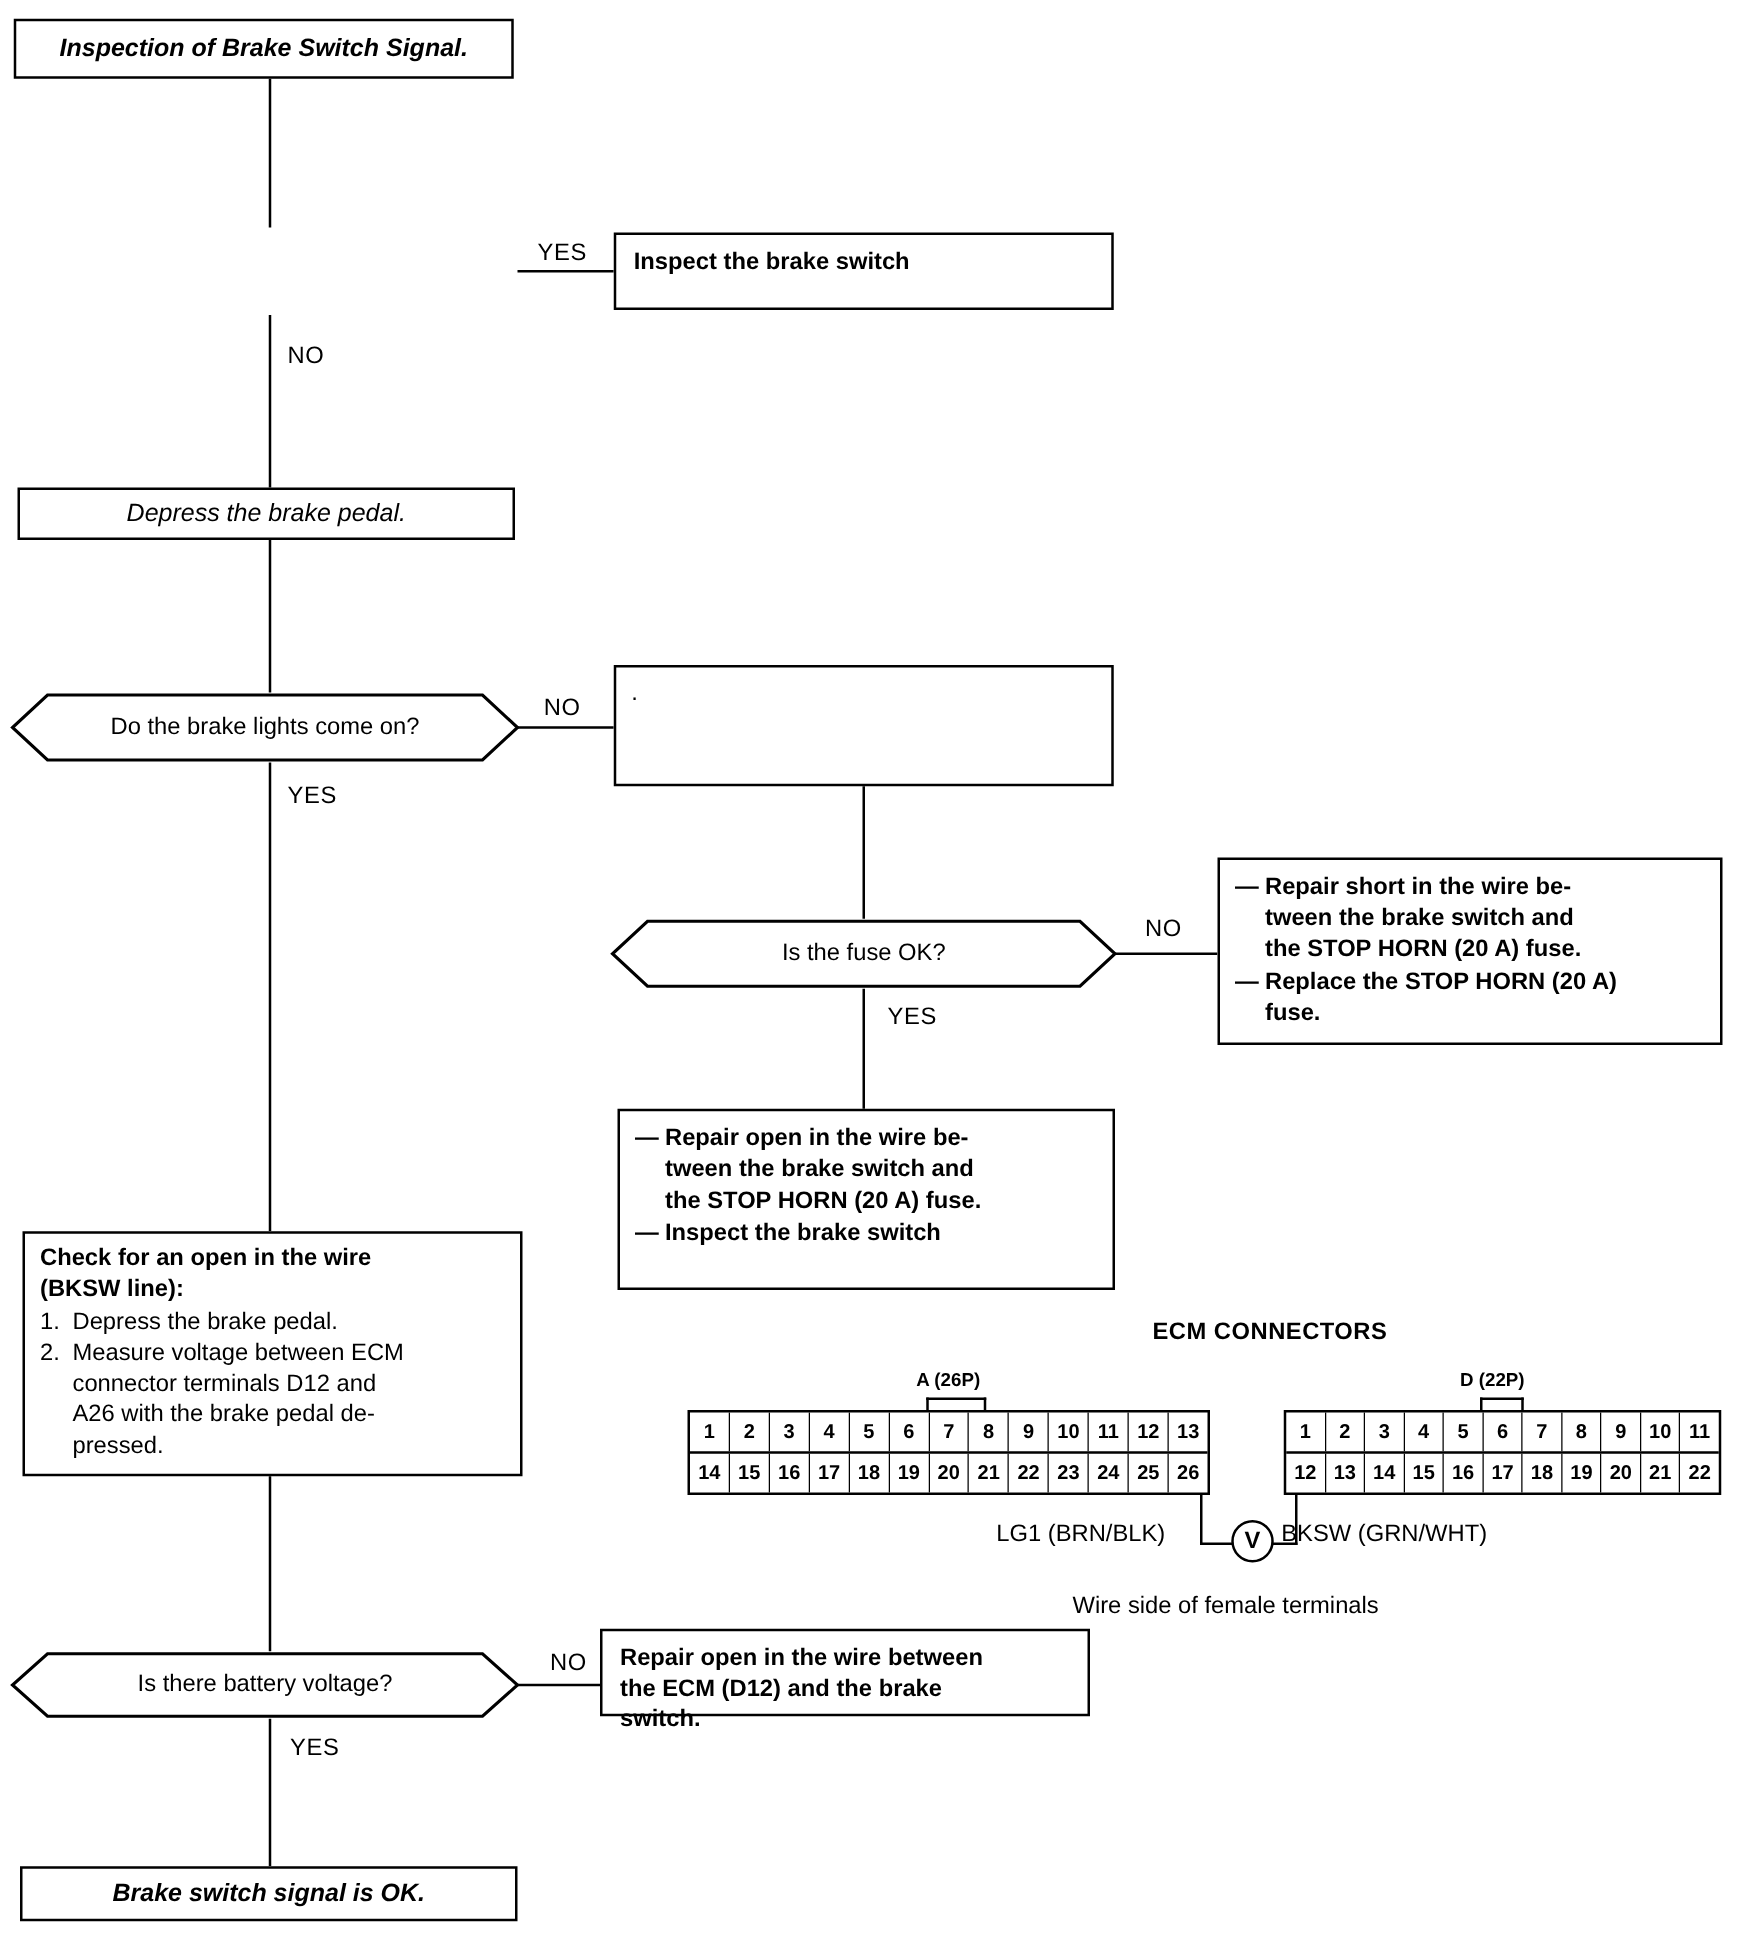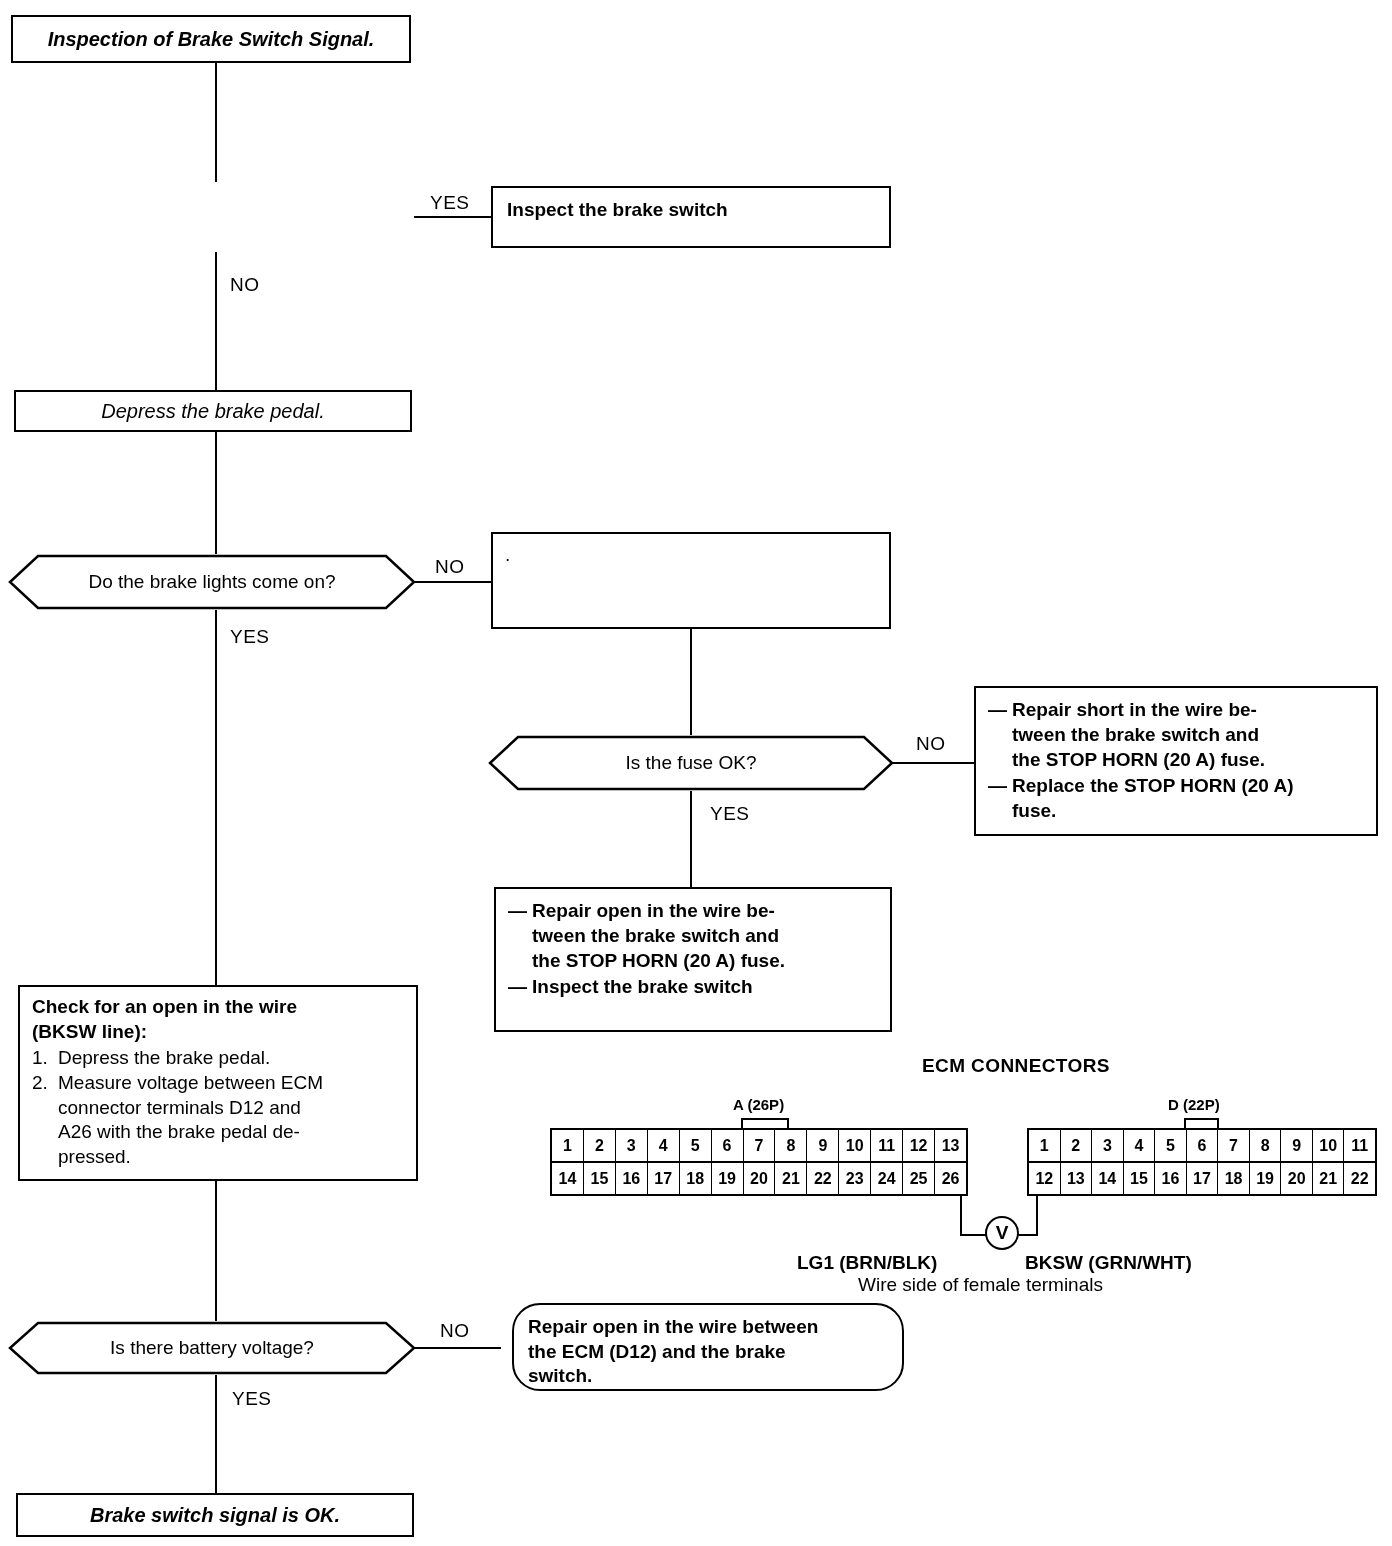--- a/index.html
+++ b/index.html
@@ -148,24 +148,23 @@
   .conn-cell:last-child { border-right: none; }
   .conn-tab {
     position: absolute;
     border: 2px solid #000;
     border-bottom: none;
     background: #fff;
     box-sizing: border-box;
   }
   .wire-label {
     position: absolute;
-    font-weight: bold;
+    font-weight: normal;
     font-size: 19px;
     white-space: nowrap;
-    margin-top: 35px;
   }
   .vmeter {
     position: absolute;
     width: 34px;
     height: 34px;
     border: 2px solid #000;
     border-radius: 50%;
     background: #fff;
     box-sizing: border-box;
     display: flex;
@@ -296,21 +295,21 @@
   <div class="hex center" style="left:8px; top:1321px; width:408px; height:54px;">
     <svg width="408" height="54" viewBox="0 0 408 54">
       <polygon points="30,2 378,2 406,27 378,52 30,52 2,27" fill="#ffffff" stroke="#000000" stroke-width="2.5"></polygon>
     </svg>
     <div class="hextxt fs19">Is there battery voltage?</div>
   </div>
 
   <div class="hline" style="left:414px; top:1347px; width:87px;"></div>
   <div class="blabel" style="left:440px; top:1320px;">NO</div>
 
-  <div class="box" style="left:512px; top:1303px; width:392px; height:88px;border-radius:28px;">
+  <div class="box" style="left:480px; top:1303px; width:392px; height:70px;">
     <div class="txt bold fs19">Repair open in the wire between
 the ECM (D12) and the brake
 switch.</div>
   </div>
 
   <div class="vline" style="left:215px; top:1375px; height:118px;"></div>
   <div class="blabel" style="left:232px; top:1388px;">YES</div>
 
   <div class="box center" style="left:16px; top:1493px; width:398px; height:44px;">
     <div class="txt bold fs20">Brake switch signal is OK.</div>

